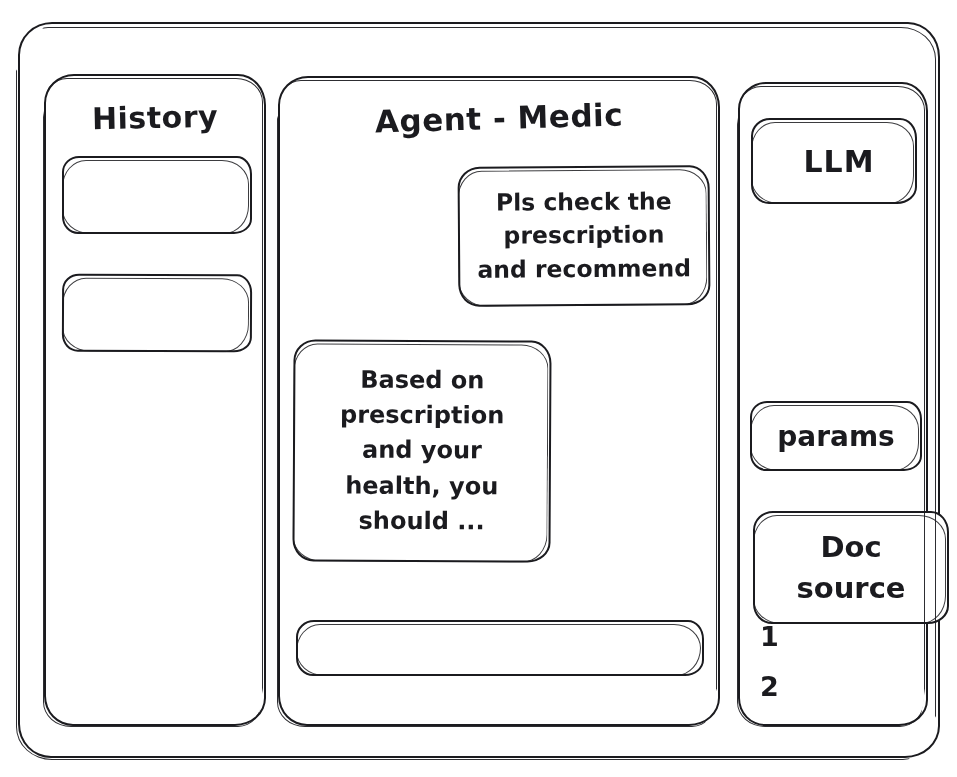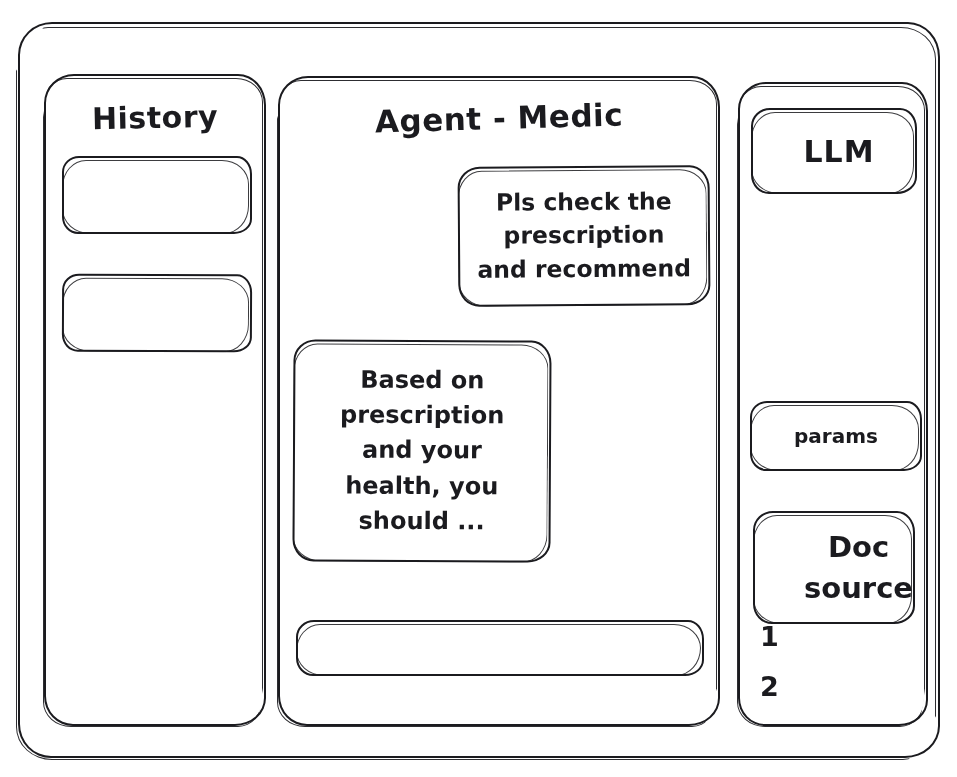--- a/index.html
+++ b/index.html
@@ -162,46 +162,46 @@
     width: 166px;
     height: 86px;
     border-radius: 19px 17px 20px 18px / 18px 20px 17px 19px;
     border-width: 2.5px;
     display: flex;
     align-items: center;
     justify-content: center;
     font-size: 30px;
     letter-spacing: 1px;
   }
-  #tool-llm { top: 24px; padding-left: 10px; }
+  #tool-llm { top: 34px; padding-left: 10px; }
   #tool-ocr { top: 147px; transform: rotate(.3deg); }
 
   #tool-params {
     left: 10px;
     top: 317px;
     width: 172px;
     height: 70px;
     border-radius: 17px 15px 18px 16px / 16px 18px 15px 17px;
     border-width: 2.5px;
     display: flex;
     align-items: center;
     justify-content: center;
-    font-size: 20px;
+    font-size: 28px;
   }
 
   #doc-source-box {
     left: 13px;
     top: 427px;
-    width: 162px;
+    width: 196px;
     height: 113px;
     border-radius: 20px 18px 21px 19px / 19px 21px 18px 20px;
     border-width: 2.5px;
     display: flex;
     align-items: center;
-    justify-content: flex-end;
+    justify-content: center;
   }
   #doc-source-box span {
     text-align: center;
     font-size: 29px;
     line-height: 1.4;
     white-space: pre-line;
   }
 
   .doc-source-entry {
     position: absolute;

